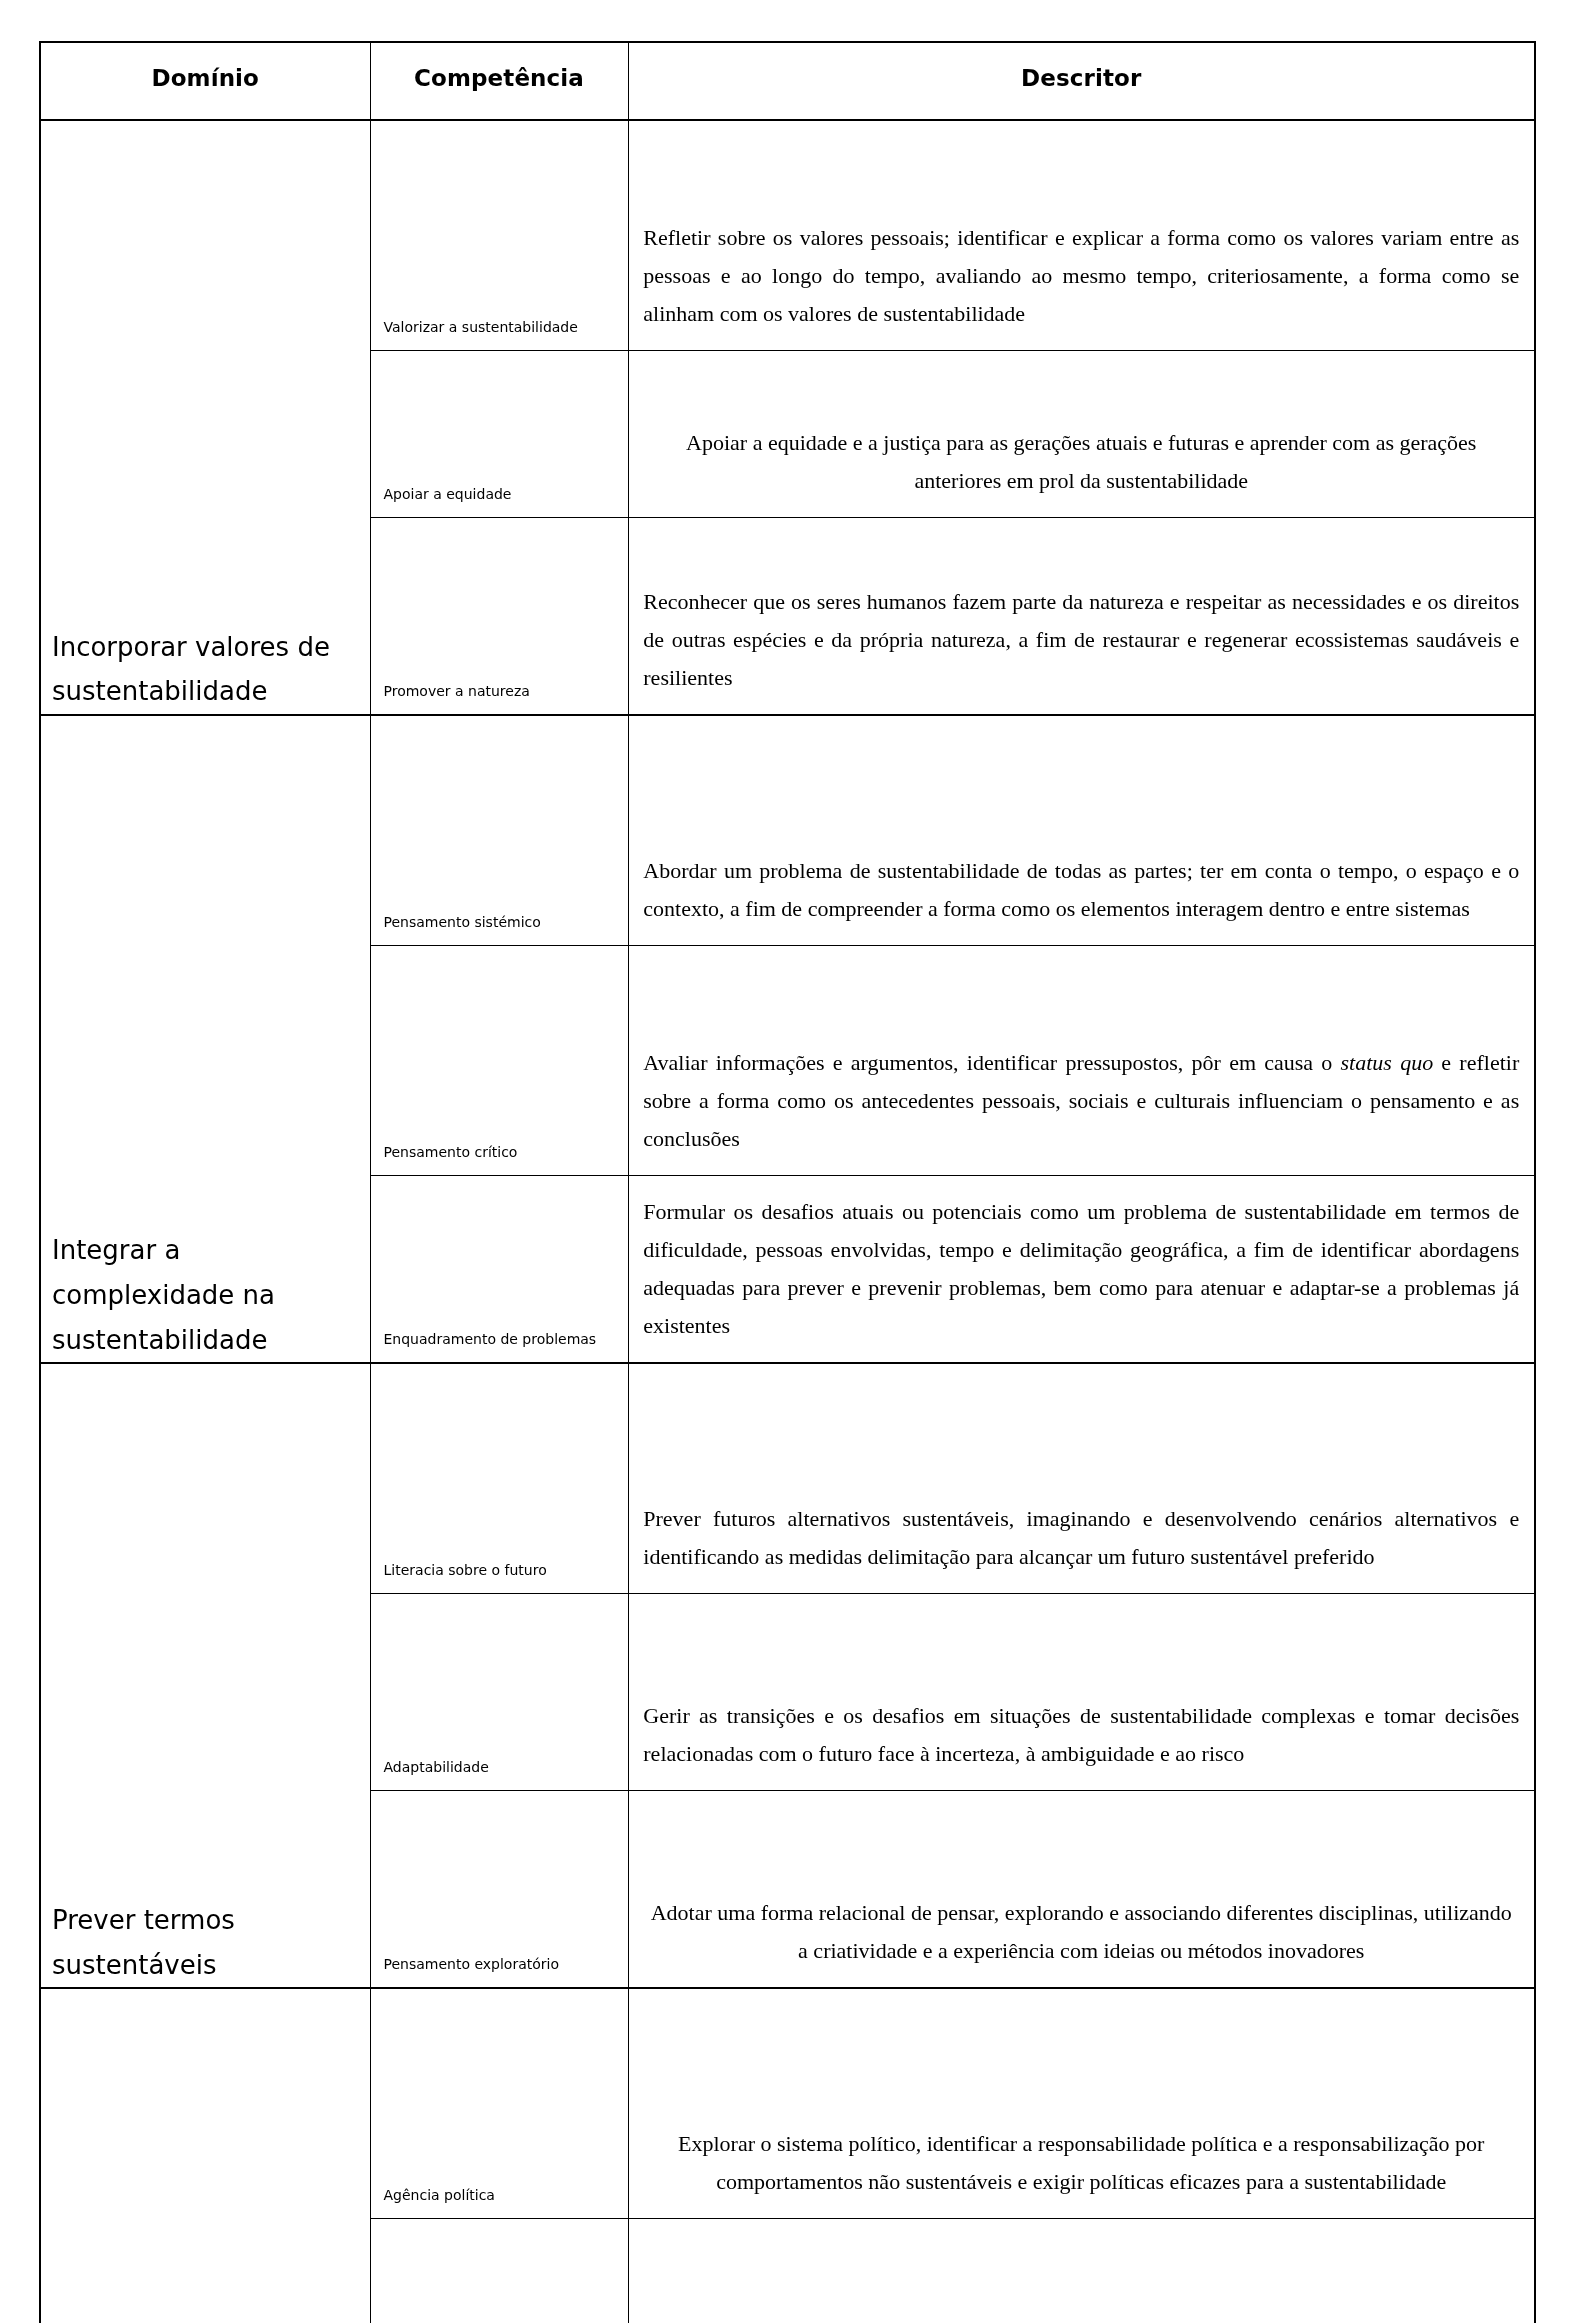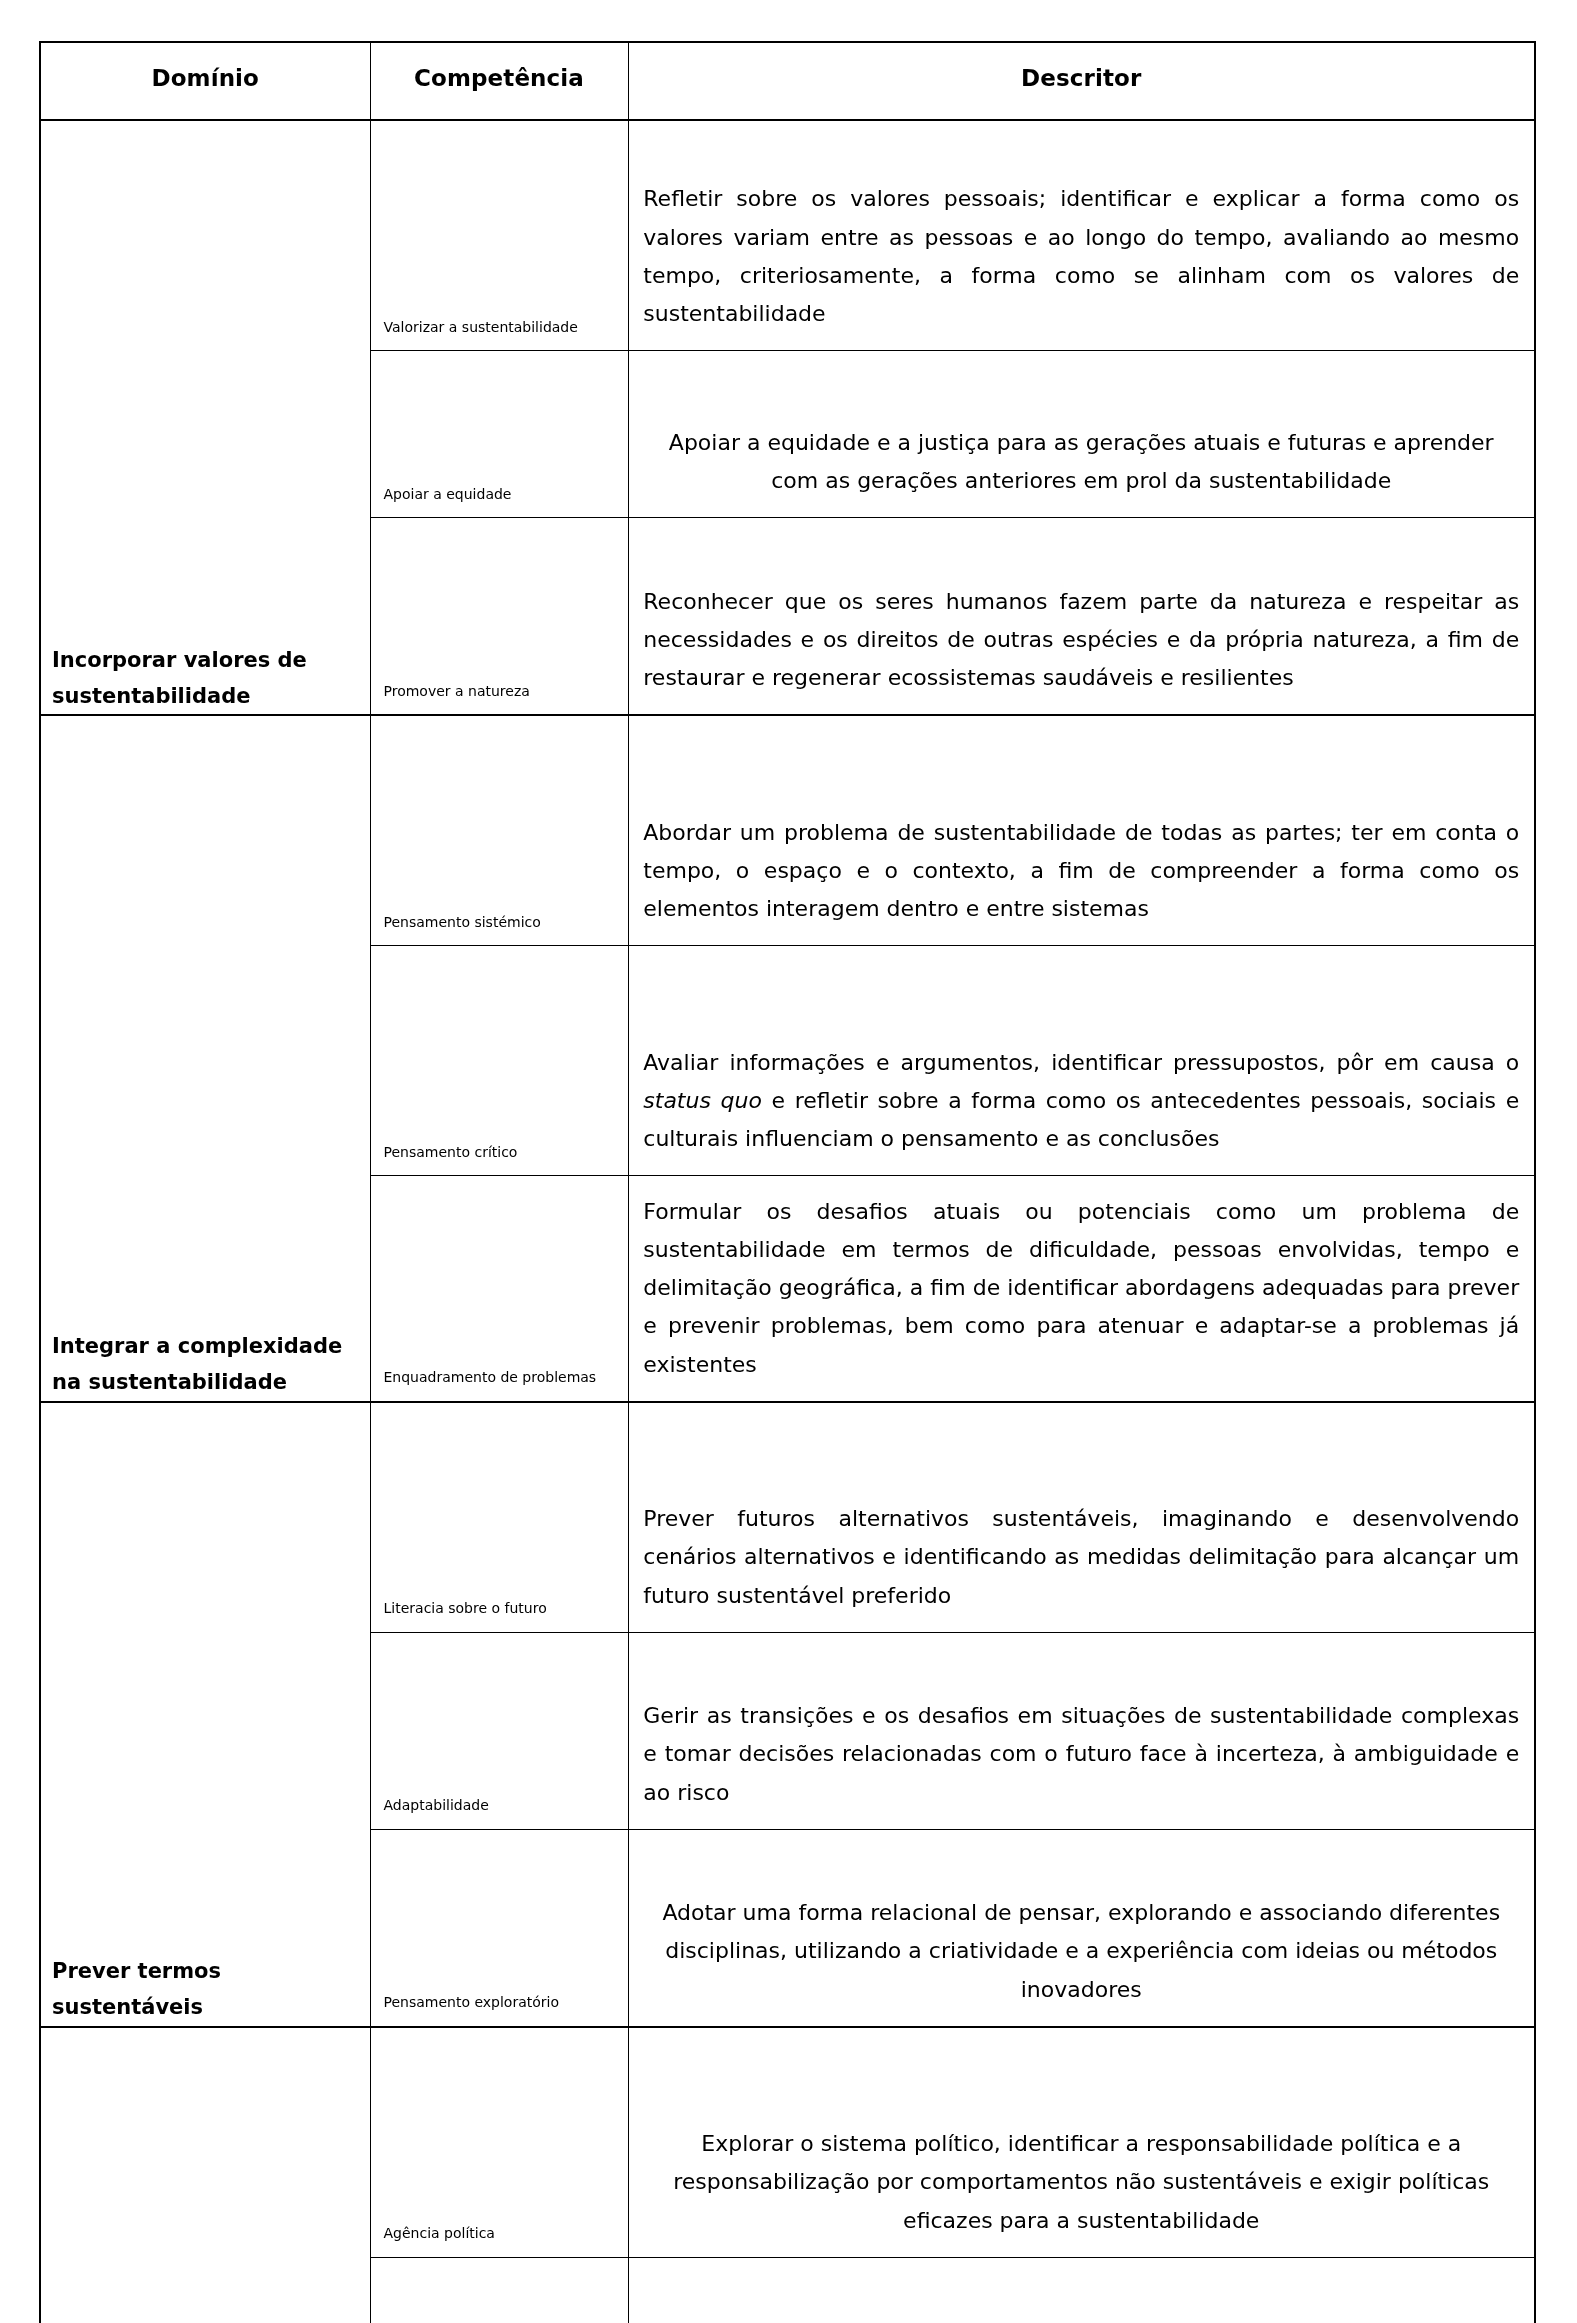--- a/index.html
+++ b/index.html
@@ -57,25 +57,24 @@
     padding-bottom: 28px;
   }
 
   
   td.dominio {
     vertical-align: middle;
     border-right: 1.4px solid #000;
   }
   td.dominio .dom-text {
     display: block;
-    font-size: 21px;
+    font-size: 26px;
     line-height: 1.72;
     padding: 0 7.4px 0 11px;
     text-align: left;
-    font-weight: bold;
   }
 
   
   td.competencia {
     vertical-align: bottom;
   }
   td.competencia .comp-text {
     display: block;
     font-size: 14px;
     line-height: 1.72;
@@ -88,20 +87,21 @@
     vertical-align: top;
   }
   td.descritor .desc-text {
     display: block;
     font-size: 22px;
     line-height: 1.74;
     padding: 16.6px 14.8px 16.6px 14.8px;
     text-align: justify;
     text-justify: inter-word;
     hyphens: none;
+    font-family: Liberation Serif, serif;
   }
   td.descritor .desc-text.left-align {
     text-align: center;
   }
   td.descritor .desc-text em {
     font-style: italic;
   }
 
   
   tr.block-start > td {

